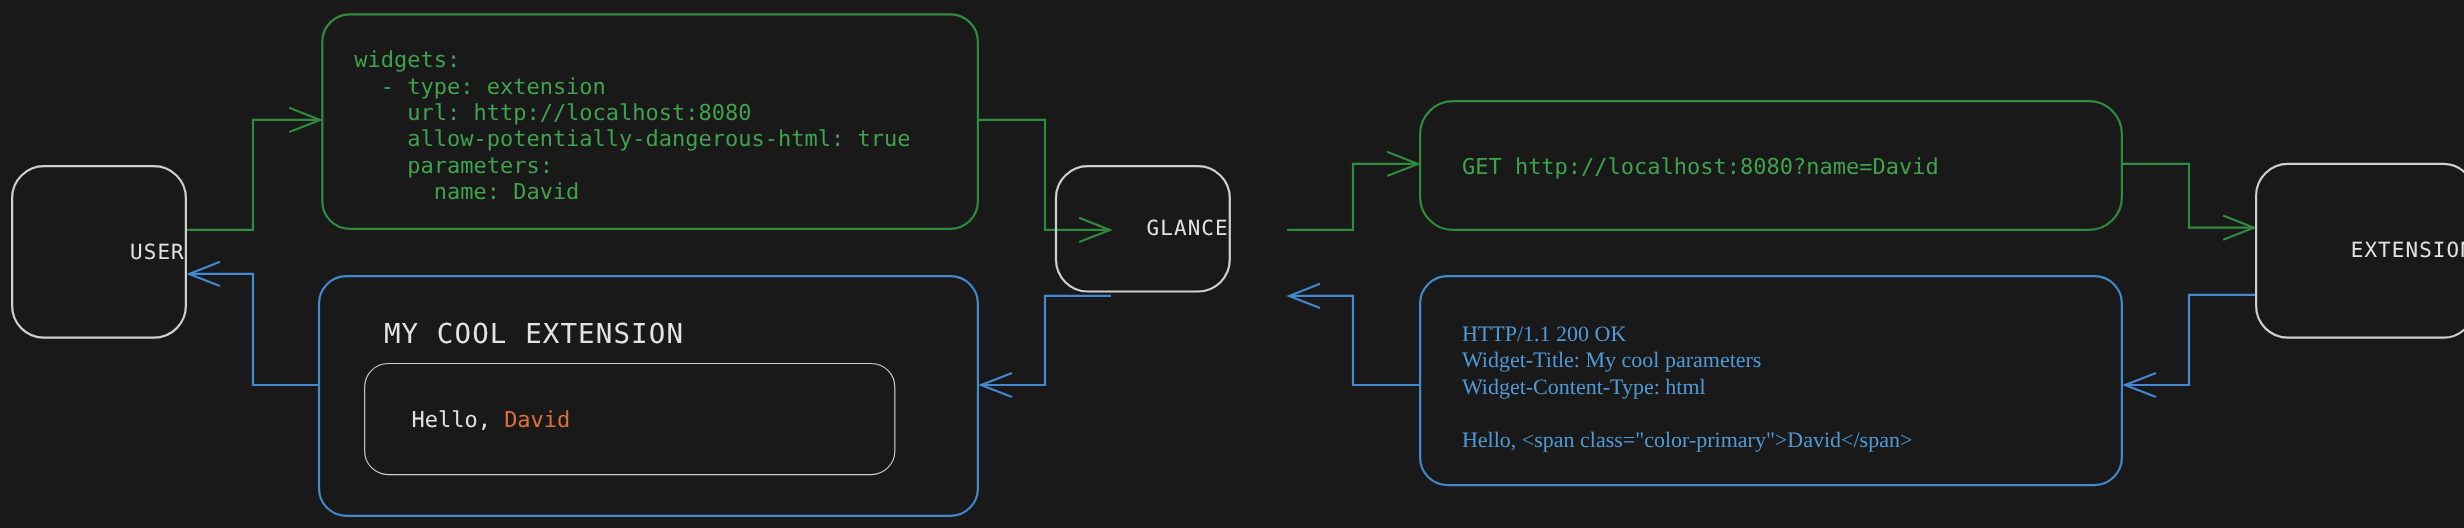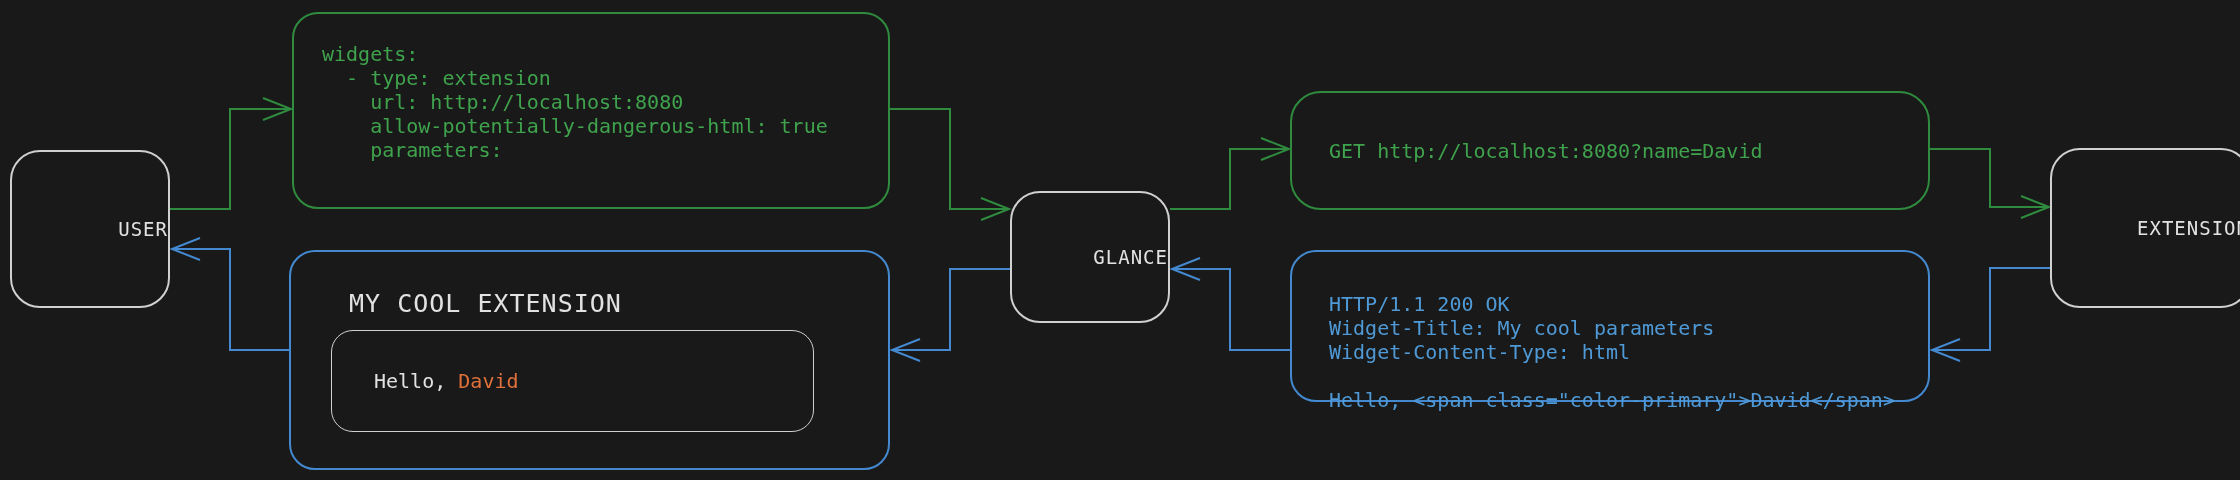--- a/index.html
+++ b/index.html
@@ -29,38 +29,38 @@
     position:absolute;
     border:2px solid var(--node-border);
     border-radius:30px;
     display:flex;align-items:center;justify-content:flex-end;
     color:var(--text-light);
     font-size:19px;letter-spacing:1px;
     box-sizing:border-box;
     background:transparent;
   }
   .node-user{left:10px;top:150px;width:160px;height:158px;}
-  .node-glance{left:1010px;top:150px;width:160px;height:132px;margin-top:41px;}
+  .node-glance{left:959px;top:150px;width:160px;height:116px;}
   .node-extension{left:2050px;top:148px;width:201px;height:160px;}
 
   .codebox{
     position:absolute;
     border-radius:26px;
     border:2px solid;
     box-sizing:border-box;
     font-size:20px;line-height:24px;
     background:transparent;
   }
   .codebox .code-line{white-space:pre;height:24px;}
   .box-green{border-color:var(--green-line);color:var(--green-text);}
   .box-blue{border-color:var(--blue-line);color:var(--blue-text);}
 
   .config-box{left:292px;top:12px;width:598px;height:197px;padding:28px 36px 0 28px;}
   .request-box{left:1290px;top:91px;width:640px;height:119px;display:flex;align-items:center;padding-left:37px;border-radius:31px;}
-  .response-box{left:1290px;top:250px;width:640px;height:152px;padding:40px 20px 0 37px;}
+  .response-box{left:1290px;top:250px;width:640px;height:192px;padding:40px 20px 0 37px;font-family:Liberation Serif, serif;}
 
   .widget-box{
     position:absolute;left:289px;top:250px;width:601px;height:220px;
     border:2px solid var(--blue-line);border-radius:26px;
     box-sizing:border-box;background:transparent;
   }
   .widget-title{
     position:absolute;left:58px;top:40px;
     color:var(--text-light);font-size:25px;line-height:24px;
     letter-spacing:1px;white-space:pre;
@@ -109,20 +109,21 @@
   <div class="node node-extension">
     <span>EXTENSION</span>
   </div>
 
   <div class="codebox box-green config-box">
     <div class="code-line">widgets:</div>
     <div class="code-line">  - type: extension</div>
     <div class="code-line">    url: http://localhost:8080</div>
     <div class="code-line">    allow-potentially-dangerous-html: true</div>
     <div class="code-line">    parameters:</div>
+    <div class="code-line">      name: David</div>
   </div>
 
   <div class="codebox box-green request-box">
     <div class="code-line">GET http://localhost:8080?name=David</div>
   </div>
 
   <div class="codebox box-blue response-box">
     <div class="code-line">HTTP/1.1 200 OK</div>
     <div class="code-line">Widget-Title: My cool parameters</div>
     <div class="code-line">Widget-Content-Type: html</div>

